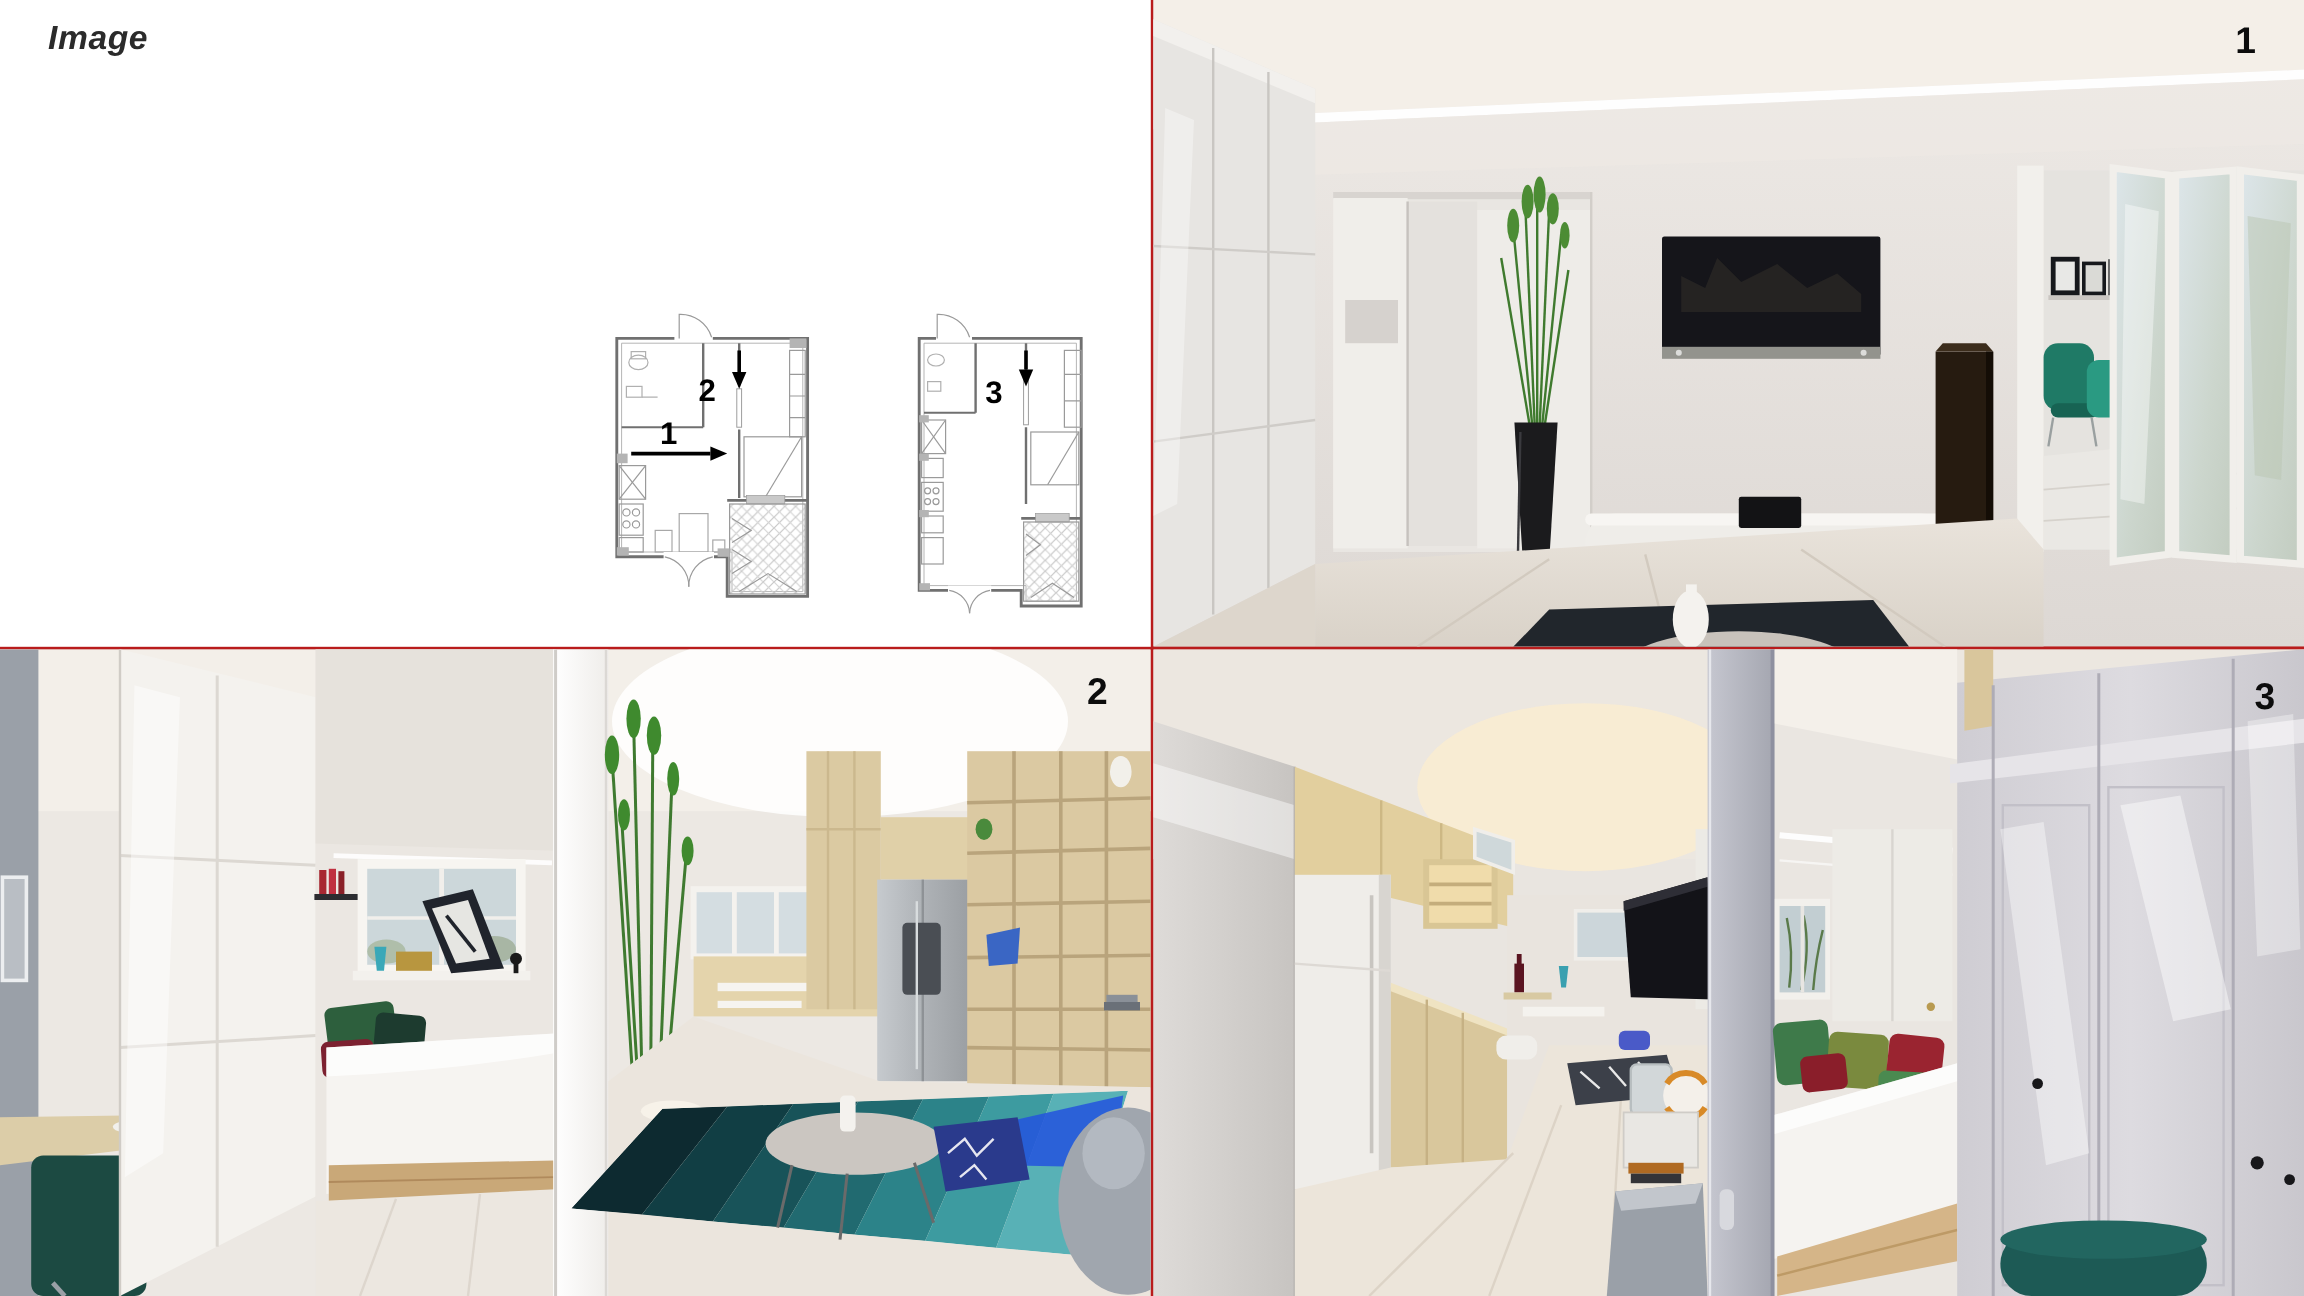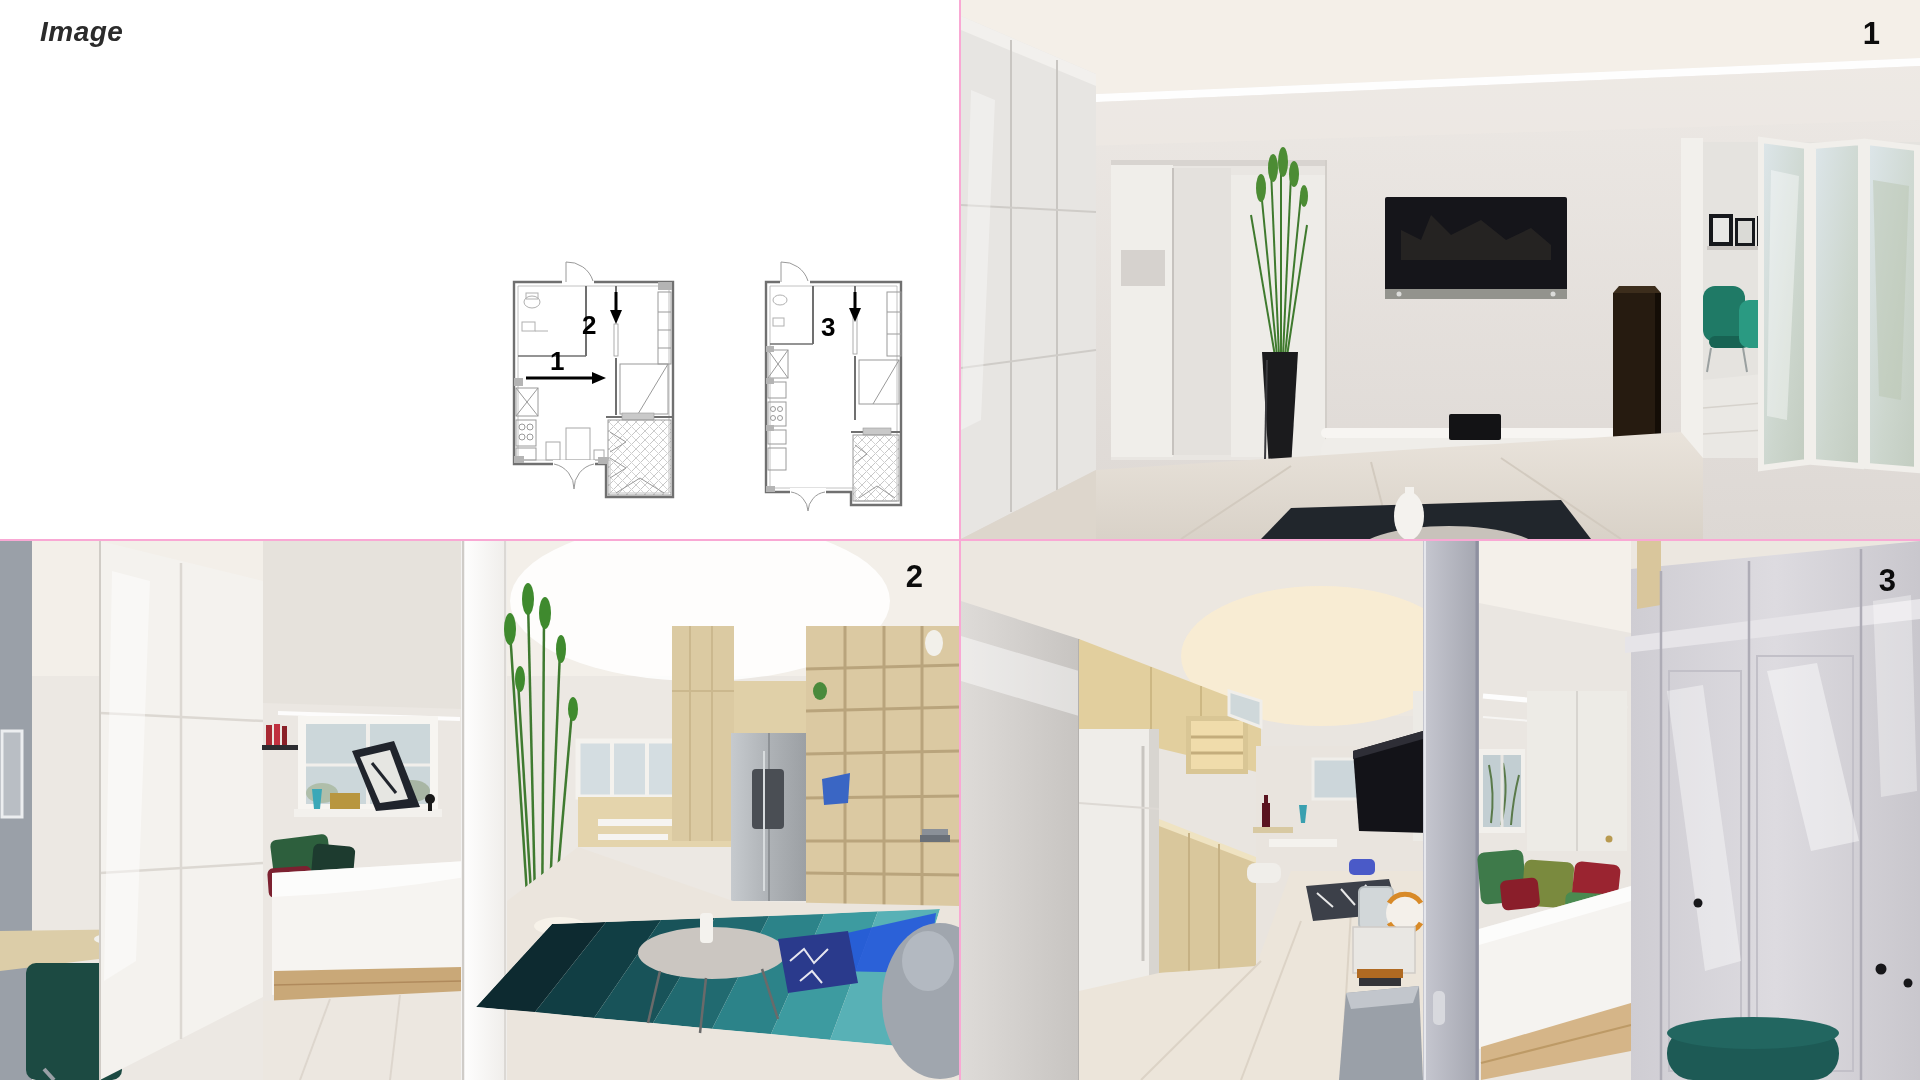--- a/index.html
+++ b/index.html
@@ -1,16 +1,16 @@
 <!DOCTYPE html>
 <html><head>
 <meta charset="utf-8">
 <style>
   html,body{margin:0;padding:0;background:#ffffff;}
-  .canvas{position:relative;width:1920px;height:1080px;background:#f9a8d4;overflow:hidden;
+  .canvas{position:relative;width:1920px;height:1080px;background:#b91c1c;overflow:hidden;
           font-family:"Liberation Sans",sans-serif;}
   .quad{position:absolute;overflow:hidden;}
   #q-tl{left:0;top:0;width:959px;height:539px;background:#ffffff;}
   #q-tr{left:961px;top:0;width:959px;height:539px;}
   #q-bl{left:0;top:541px;width:959px;height:539px;}
   #q-br{left:961px;top:541px;width:959px;height:539px;}
   .page-title{position:absolute;left:40px;top:16px;font-size:28px;font-weight:bold;
               font-style:italic;color:#2b2b2b;letter-spacing:.5px;}
   .view-label{position:absolute;font-size:31px;font-weight:bold;color:#0c0c0c;line-height:1;}
   #lbl1{right:40px;top:18px;}

